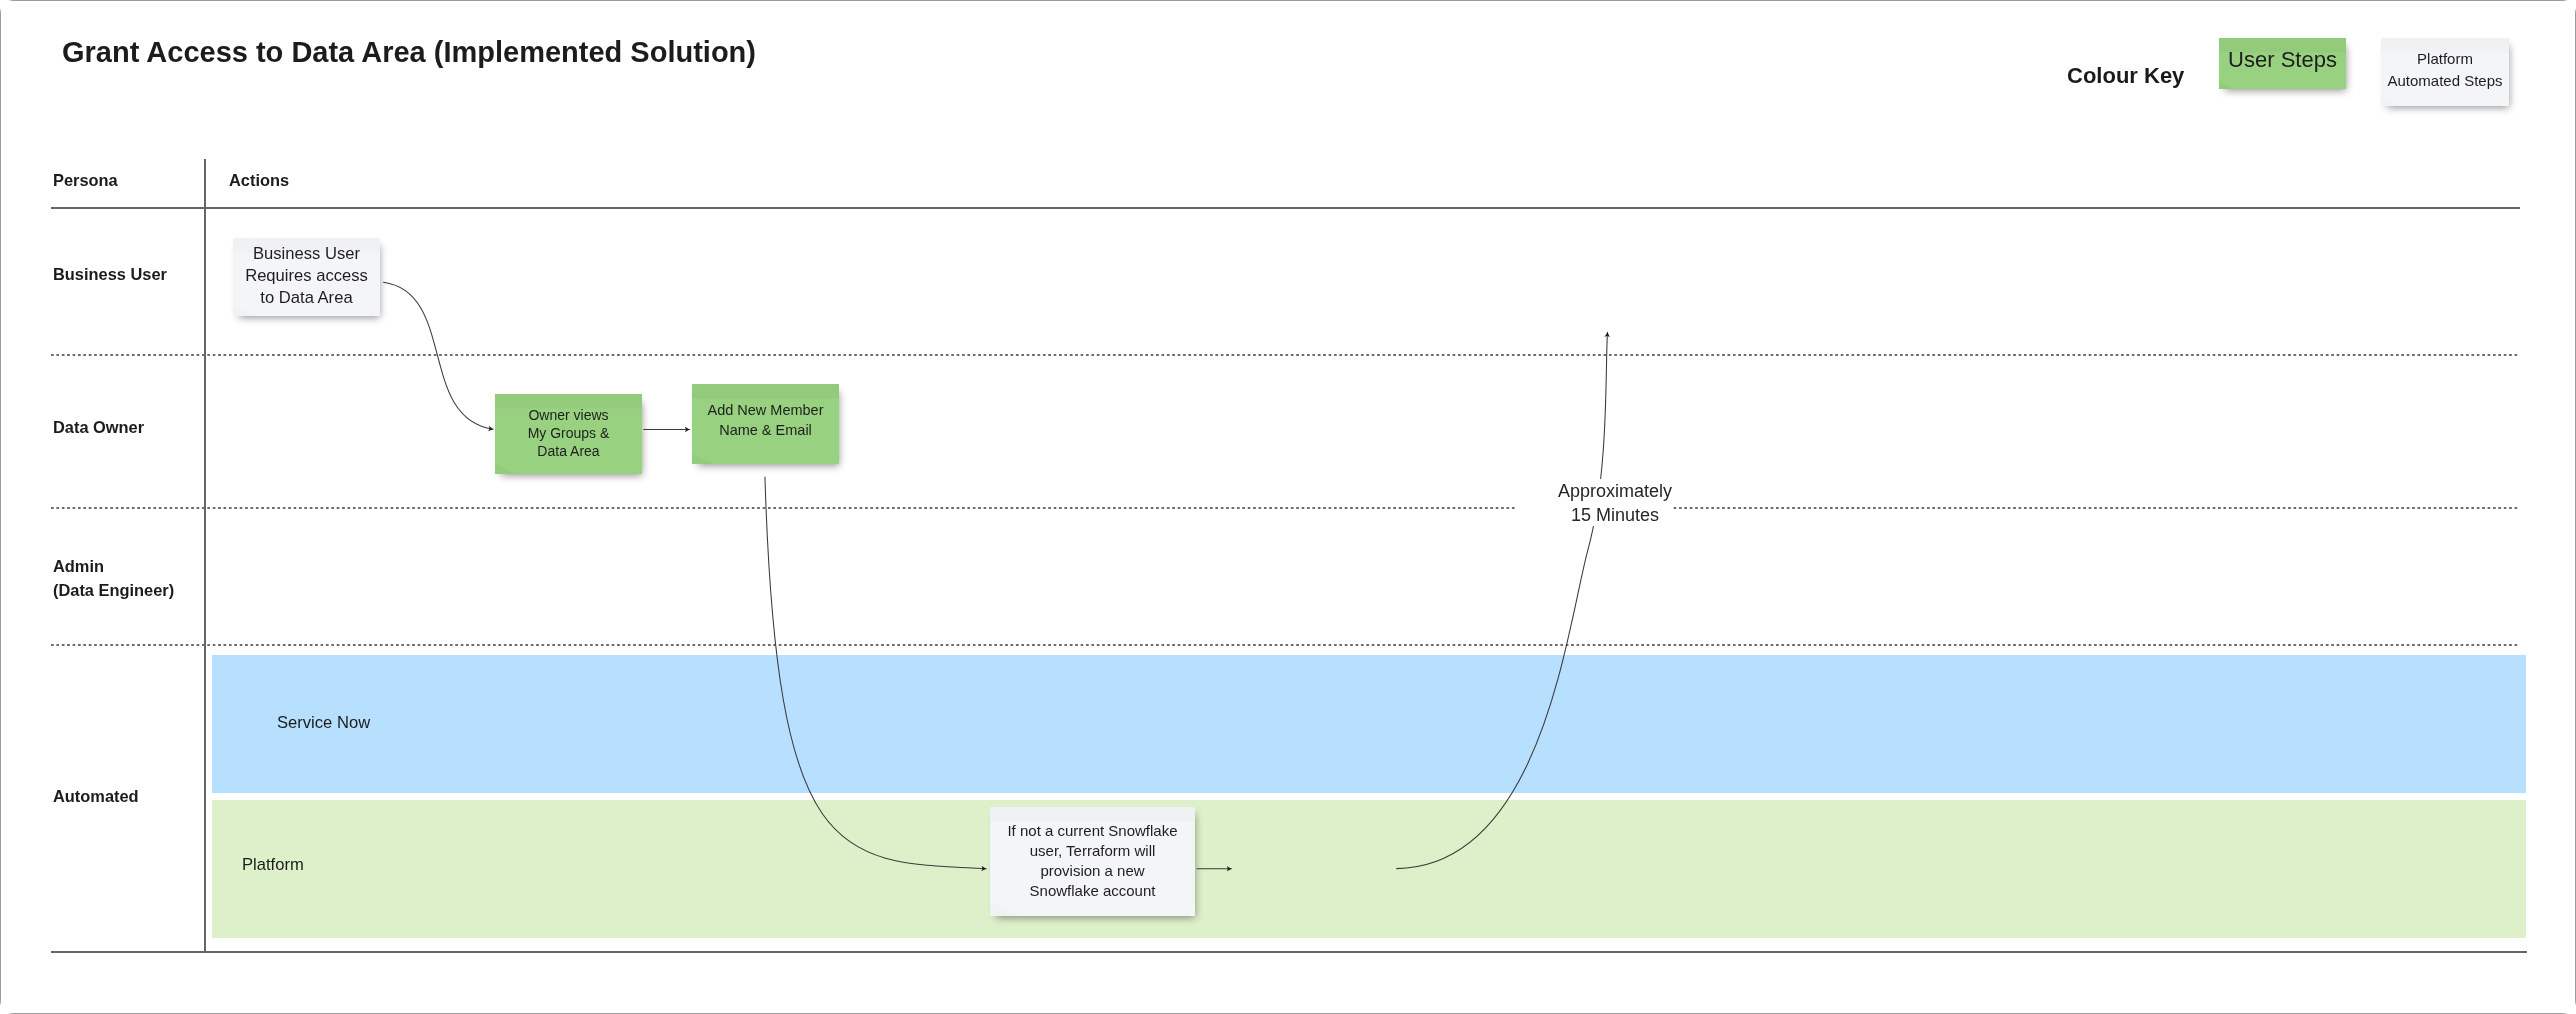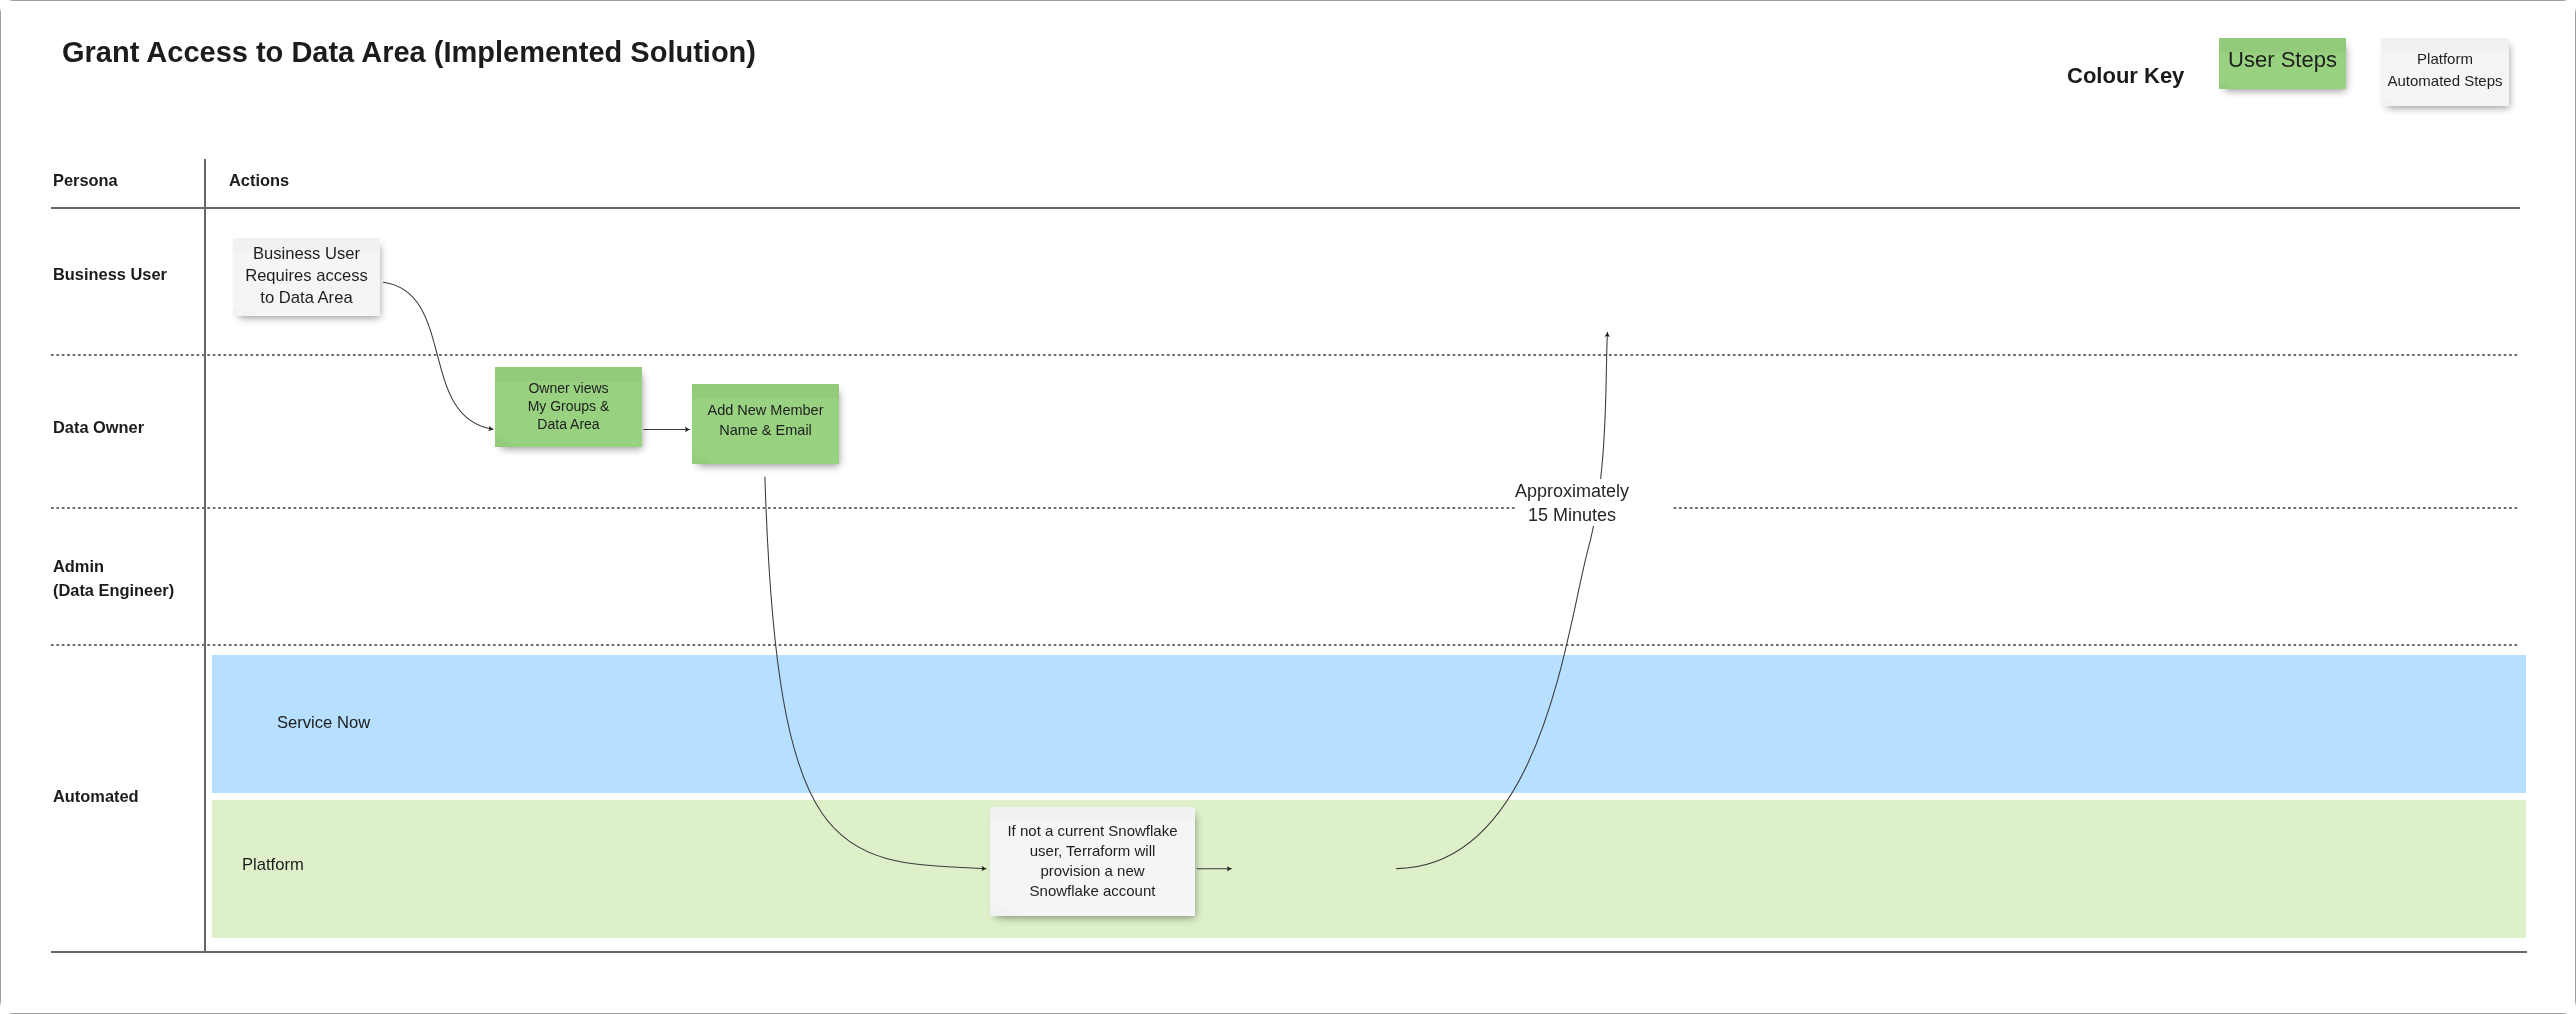--- a/index.html
+++ b/index.html
@@ -32,21 +32,21 @@
       linear-gradient(to bottom, rgba(0,0,0,0.016) 0, rgba(0,0,0,0.016) 14px, rgba(0,0,0,0) 15px, rgba(0,0,0,0) 100%),
       linear-gradient(27deg, rgba(0,0,0,0.013) 0 6%, rgba(0,0,0,0.006) 7.2%, rgba(0,0,0,0) 8.4% 100%),
       #f4f5f7;
       box-shadow:2.8px 5px 7.8px -2.8px rgba(0,0,0,0.42);}
   .note-green{background:
       linear-gradient(to bottom, rgba(0,0,0,0.034) 0, rgba(0,0,0,0.034) 13.4px, rgba(0,0,0,0) 15.5px, rgba(0,0,0,0) 100%),
       linear-gradient(27deg, rgba(0,0,0,0.030) 0 6%, rgba(0,0,0,0.012) 7.2%, rgba(0,0,0,0) 8.4% 100%),
       #98d280;
       box-shadow:2.8px 5px 7.8px -2.8px rgba(0,0,0,0.42);}
 
-  .ann{position:absolute;font-size:18px;line-height:24px;color:#262626;text-align:center;white-space:nowrap;background:#ffffff;display:flex;align-items:center;justify-content:flex-start;}
+  .ann{position:absolute;font-size:18px;line-height:24px;color:#262626;text-align:center;white-space:nowrap;background:#ffffff;display:flex;align-items:center;justify-content:flex-end;}
 
   svg#wires{position:absolute;left:0;top:0;width:2576px;height:1014px;pointer-events:none;}
 </style>
 </head>
 <body>
 
 <div id="page">
 
   <div id="title">Grant Access to Data Area (Implemented Solution)</div>
   <div id="colour-key-label">Colour Key</div>
@@ -90,21 +90,21 @@
       <path d="M912.4,609.0 L 977.3,609.0" marker-end="url(#ah)"></path>
       <path d="M1084.2,676.6 C 1101.2,1231.0 1188.3,1222.1 1397.9,1232.0" marker-end="url(#ah)"></path>
       <path d="M1697.1,1232.0 L 1745.8,1232.0" marker-end="url(#ah)"></path>
       <path d="M1980.0,1231.8 C 2186.0,1228.9 2221.5,889.9 2251.5,779.1 C 2281.4,668.3 2275.7,521.3 2279.1,471.3" marker-end="url(#ah)"></path>
     </g>
   </svg>
 
   <div class="note note-grey" style="left:233px;top:238px;width:147px;height:78px;font-size:16.6px;line-height:22px;padding-bottom:1.4px;">
     <span>Business User<br>Requires access<br>to Data Area</span>
   </div>
-  <div class="note note-green" style="left:495px;top:367px;width:147px;height:80px;font-size:14px;line-height:18.3px;padding-bottom:2.1px;">
+  <div class="note note-green" style="left:495px;top:394px;width:147px;height:80px;font-size:14px;line-height:18.3px;padding-bottom:2.1px;">
     <span>Owner views<br>My Groups &amp;<br>Data Area</span>
   </div>
   <div class="note note-green" style="left:692px;top:384px;width:147px;height:80px;font-size:14.5px;line-height:19.4px;padding-bottom:6.3px;">
     <span>Add New Member<br>Name &amp; Email</span>
   </div>
   <div class="note note-grey" style="left:990px;top:807px;width:205px;height:109px;font-size:15px;line-height:20px;padding-bottom:0.7px;">
     <span>If not a current Snowflake<br>user, Terraform will<br>provision a new<br>Snowflake account</span>
   </div>
 
   <div class="ann" style="left:1515px;top:479px;width:157px;height:47px;">

